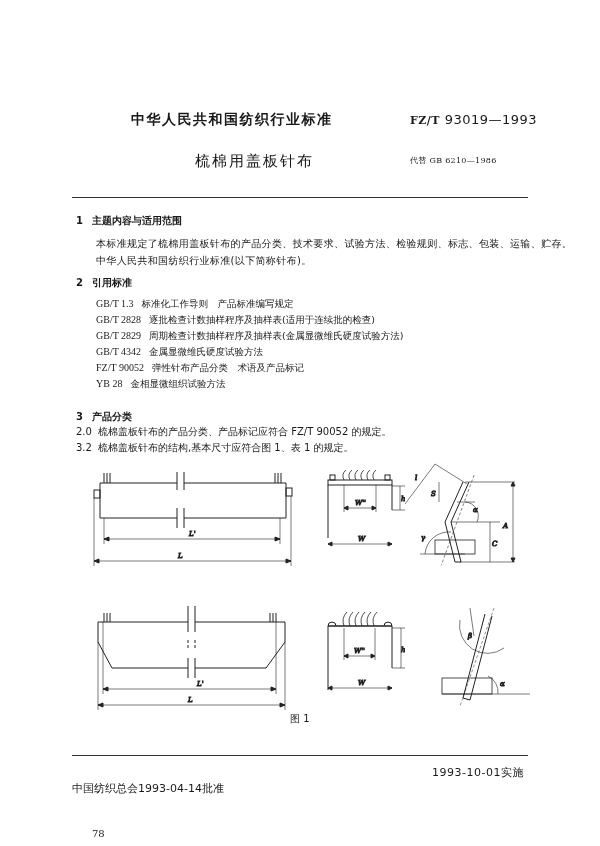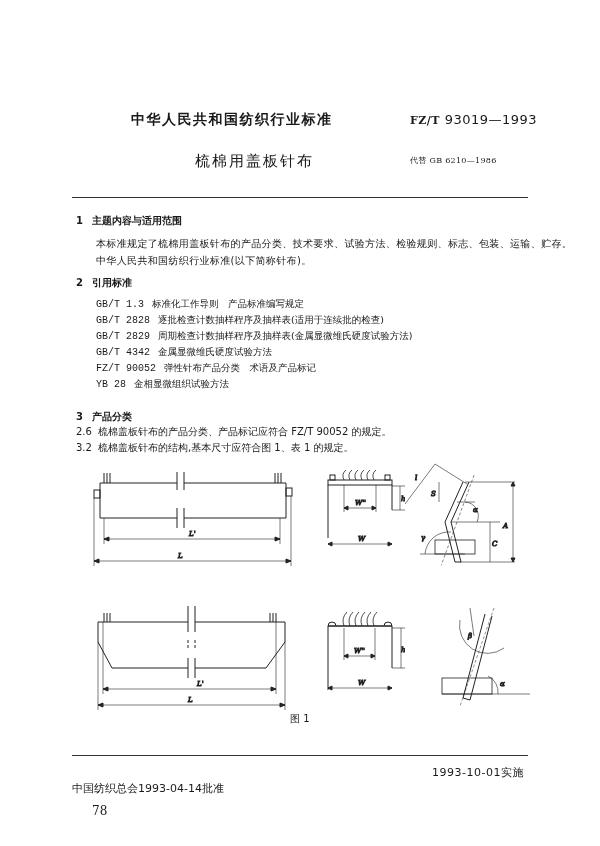--- a/index.html
+++ b/index.html
@@ -9,29 +9,29 @@
   .hdr-org { left: 131px; top: 111px; font-family: "DejaVu Sans", sans-serif; font-weight: bold; font-size: 14px; letter-spacing: 1.5px; }
   .hdr-code { left: 410px; top: 112px; font-family: "DejaVu Sans", sans-serif; font-size: 13px; letter-spacing: 0.5px; }
   .hdr-code b { font-family: "DejaVu Serif", serif; font-size: 11px; }
   .hdr-title { left: 195px; top: 152px; font-family: "DejaVu Sans", sans-serif; font-size: 15px; letter-spacing: 2px; }
   .hdr-replace { left: 410px; top: 155px; font-size: 8px; letter-spacing: 0.3px; }
   .rule-top { left: 72px; top: 197px; width: 456px; height: 0; border-top: 1.3px solid #333; }
   .sec { font-family: "DejaVu Sans", sans-serif; font-weight: bold; font-size: 10px; }
   .sec .num { display: inline-block; width: 16px; }
   .para { font-size: 10px; font-family: "DejaVu Sans", sans-serif; }
   .ref { font-size: 10px; }
-  .ref .code { font-family: Liberation Mono, monospace; margin-right: 8px; }
+  .ref .code { font-family: Liberation Serif, serif; margin-right: 8px; }
   .ref .t { font-family: "DejaVu Sans", sans-serif; font-size: 9.5px; }
   .clause { font-size: 10px; font-family: "DejaVu Sans", sans-serif; }
   .clause .n { display: inline-block; width: 22px; }
   .fig-caption { left: 290px; top: 712px; font-family: "DejaVu Sans", sans-serif; font-size: 10px; }
   .rule-bottom { left: 72px; top: 755px; width: 456px; height: 0; border-top: 1.3px solid #333; }
   .foot-left { left: 72px; top: 765px; font-family: "DejaVu Sans", sans-serif; font-size: 11px; margin-top: 16px; }
   .foot-right { left: 432px; top: 765px; font-family: "DejaVu Sans", sans-serif; font-size: 11px; letter-spacing: 0.5px; }
-  .page-no { left: 92px; top: 804px; font-size: 12px; }
+  .page-no { left: 92px; top: 828px; font-size: 10px; }
   svg text { font-family: "DejaVu Serif", serif; font-style: italic; font-size: 7px; fill: #222; }
 </style>
 </head>
 <body>
 
 <div class="abs hdr-org">中华人民共和国纺织行业标准</div>
 <div class="abs hdr-code">
   <b>FZ/T</b>
   <span>93019—1993</span>
 </div>
@@ -64,21 +64,21 @@
   <span class="code">FZ/T 90052</span><span class="t">弹性针布产品分类　术语及产品标记</span>
 </div>
 <div class="abs ref" style="left:96px; top:378px;">
   <span class="code">YB 28</span><span class="t">金相显微组织试验方法</span>
 </div>
 
 <div class="abs sec" style="left:76px; top:410px;">
   <span class="num">3</span><span>产品分类</span>
 </div>
 <div class="abs clause" style="left:76px; top:425px;">
-  <span class="n">2.6</span><span>梳棉盖板针布的产品分类、产品标记应符合 FZ/T 90052 的规定。</span>
+  <span class="n">2.0</span><span>梳棉盖板针布的产品分类、产品标记应符合 FZ/T 90052 的规定。</span>
 </div>
 <div class="abs clause" style="left:76px; top:441px;">
   <span class="n">3.2</span><span>梳棉盖板针布的结构,基本尺寸应符合图 1、表 1 的规定。</span>
 </div>
 
 <svg class="abs" style="left:80px; top:460px;" width="230" height="120" viewBox="0 0 230 120" stroke="#222" fill="none" stroke-width="1">
 
   <line x1="20" y1="23" x2="97" y2="23"></line>
   <line x1="104" y1="23" x2="206" y2="23"></line>
   <line x1="20" y1="58" x2="97" y2="58"></line>

